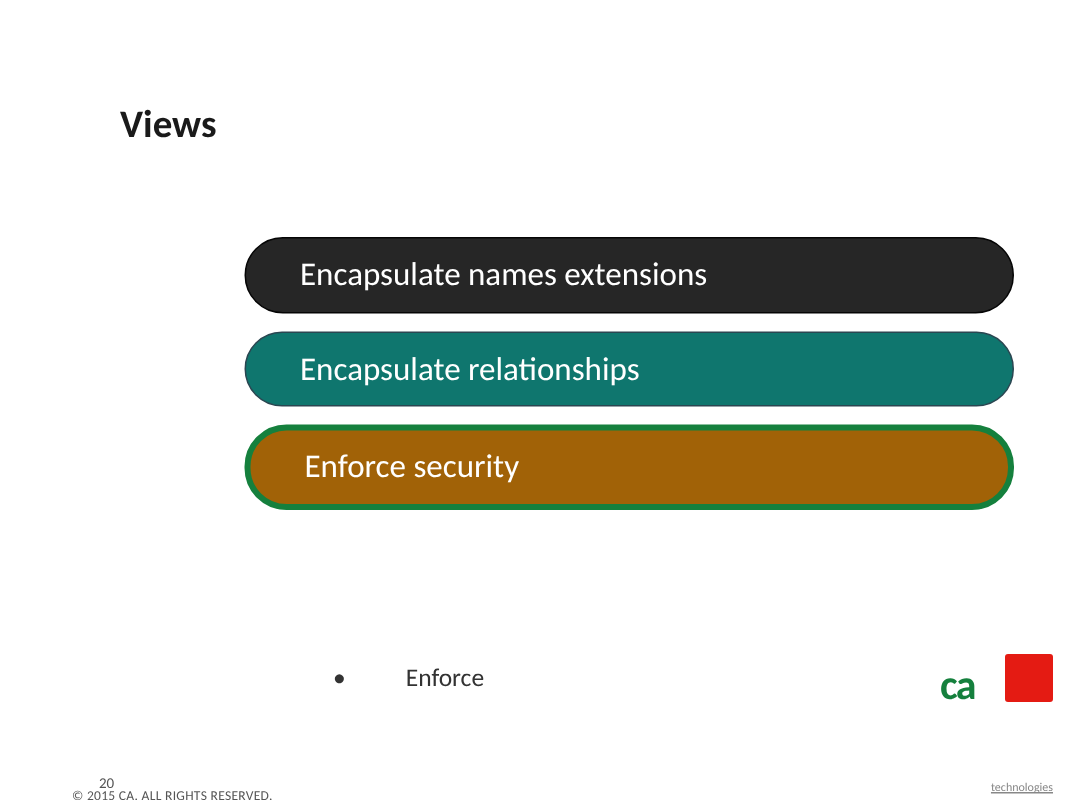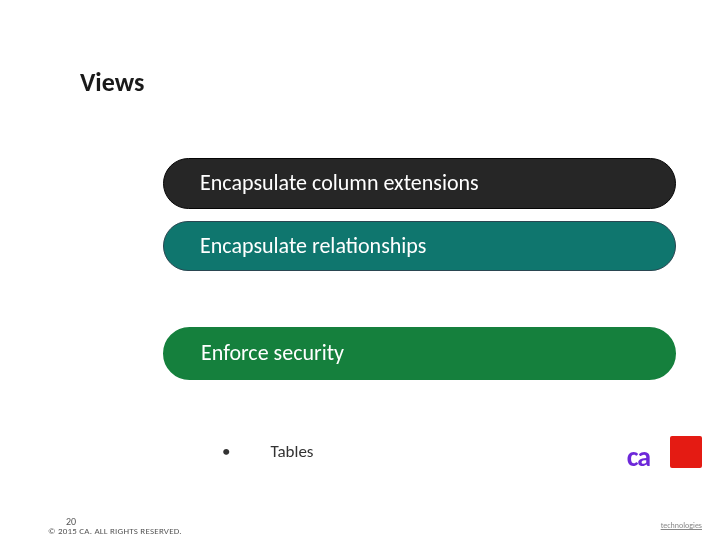--- a/index.html
+++ b/index.html
@@ -4,49 +4,49 @@
 <style>
   * { margin: 0; padding: 16px; box-sizing: border-box; }
   html, body { width: 720px; height: 540px; font-family: "Segoe UI", Calibri, Arial, sans-serif; background: #fff; color: #222; }
   .slide { position: relative; width: 720px; height: 540px; background: #fff; }
   .title { position: absolute; left: 32px; top: 18px; font-size: 26px; font-weight: 700; color: #1a1a1a; }
   .pills { position: absolute; left: 115px; top: 110px; width: 545px; display: flex; flex-direction: column; gap: 12px; }
   .pill { border-radius: 28px; padding: 10px 20px; font-size: 22px; line-height: 1.3; }
   .pill-dark { background: #262626; color: #fff; border: 1px solid #050505; }
   .pill-teal { background: #0f766e; color: #fff; border: 1px solid #2a4651; }
   .pill-slate { background: #7b8892; color: #fff; border: 1px solid #5f6a72; }
-  .pill-gray { background: #15803d; color: #fff; border: 2px solid #15803d; margin-top: 44px; }
+  .pill-gray { background: #a16207; color: #fff; border: 4px solid #15803d; }
   .bullets { position: absolute; left: 142px; top: 358px; font-size: 17px; color: #333; line-height: 1.6; }
   .bullets .row { display: flex; align-items: baseline; gap: 8px; }
   .bullets .dot { display: inline-block; }
   .page-num { position: absolute; left: 18px; bottom: 28px; font-size: 10px; color: #555; }
   .copyright { position: absolute; left: 0; right: 0; bottom: 20px; text-align: left; font-size: 9px; color: #555; letter-spacing: 0.2px; }
   .brand { position: absolute; right: 18px; bottom: 10px; display: flex; flex-direction: column; align-items: flex-end; }
   .brand-main { display: flex; align-items: center; gap: 2px; }
-  .brand-main .ca { font-size: 28px; font-weight: 800; color: #6d28d9; letter-spacing: -1px; }
+  .brand-main .ca { font-size: 28px; font-weight: 800; color: #15803d; letter-spacing: -1px; }
   .brand-main .dot { width: 8px; height: 8px; background: #e41b13; border-radius: 2px; display: inline-block; margin-left: 2px; margin-bottom: 10px; }
   .brand-sub { font-size: 8px; color: #888; margin-top: -2px; text-decoration: underline; }
 </style>
 </head>
 <body>
 
 <div class="slide">
 
   <div class="title">Views</div>
 
   <div class="pills">
-    <div class="pill pill-dark"><span>Encapsulate column extensions</span></div>
+    <div class="pill pill-dark"><span>Encapsulate names extensions</span></div>
     <div class="pill pill-teal"><span>Encapsulate relationships</span></div>
     <div class="pill pill-gray"><span>Enforce security</span></div>
   </div>
 
   <div class="bullets">
     <div class="row">
         <span class="dot">•</span>
-        <span>Tables</span>
+        <span>Enforce</span>
       </div>
     <div class="row">
         <span class="dot">•</span>
       </div>
     <div class="row">
         <span class="dot">•</span>
         <span>Views</span>
       </div>
   </div>
 

